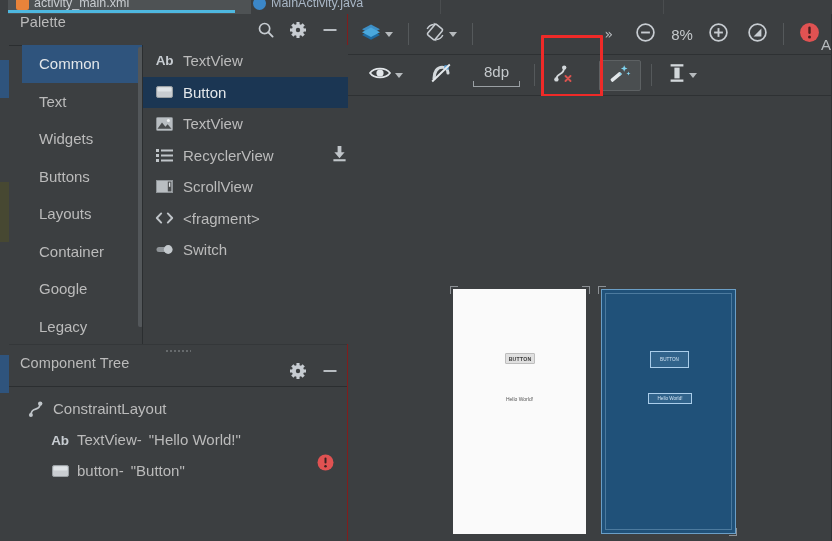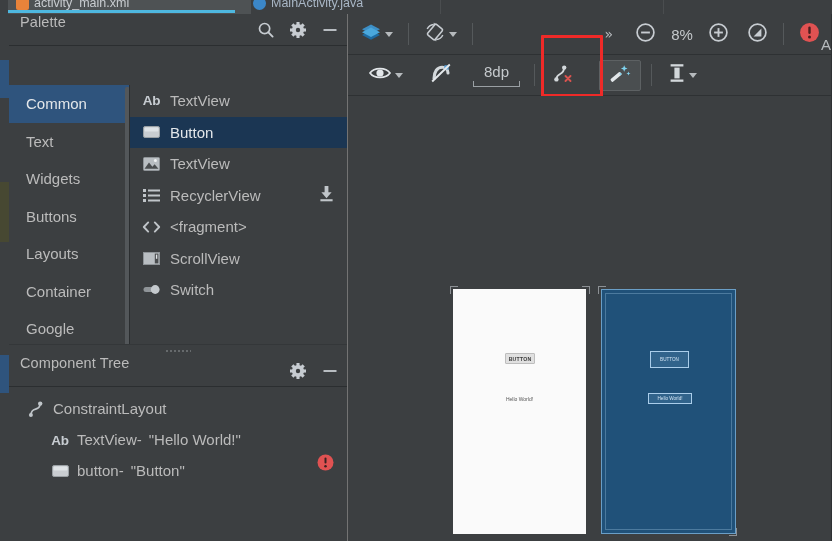--- a/index.html
+++ b/index.html
@@ -12,21 +12,21 @@
     height: 541px;
     overflow: hidden;
     font-family: "Liberation Sans", sans-serif;
     color: #bbbbbb;
     -webkit-font-smoothing: antialiased;
   }
   #app {
     position: relative;
     width: 756px;
     height: 541px;
-    background: #737373;
+    background: #7f1d1d;
   }
 
   
   .tabbar {
     position: absolute;
     left: 0; top: 0;
     width: 832px; height: 14px;
     background: #3c3f41;
     overflow: hidden;
   }
@@ -111,24 +111,23 @@
   }
   .hdr-ico {
     width: 18px; height: 18px;
     display: flex; align-items: center; justify-content: center;
     cursor: pointer;
   }
   .hdr-ico svg { display: block; }
 
   .palette-body {
     position: absolute;
-    left: 0; top: 31px;
+    left: 13px; top: 31px;
     width: 338px; height: 299px;
     display: flex;
-    margin-top: 40px;
   }
   .cat-list {
     position: relative;
     width: 121px;
     height: 299px;
     background: #3c3f41;
     overflow: hidden;
   }
   .cat-item {
     height: 37.5px;
@@ -548,39 +547,39 @@
                 <rect x="6.6" y="1" width="3.8" height="7"></rect>
                 <path d="M3.4 7.3 L13.6 7.3 L8.5 13.2 Z"></path>
                 <rect x="2.4" y="14.2" width="12.2" height="2.1"></rect>
               </g>
             </svg>
           </span>
         </div>
 
         <div class="pal-item">
           <span class="pal-ico">
+            <svg width="17" height="13" viewBox="0 0 17 13">
+              <rect x="0.5" y="0.5" width="16" height="12" fill="#b9bec2" stroke="#8f9498"></rect>
+              <rect x="11.8" y="1.6" width="3.6" height="9.8" fill="#4a4d4f"></rect>
+              <rect x="12.9" y="2.6" width="1.4" height="4.2" fill="#dfe3e6"></rect>
+            </svg>
+          </span>
+          <span>ScrollView</span>
+        </div>
+
+        <div class="pal-item">
+          <span class="pal-ico">
             <svg width="19" height="14" viewBox="0 0 19 14">
               <g fill="none" stroke="#c0c5c9" stroke-width="1.9" stroke-linecap="round" stroke-linejoin="round">
                 <polyline points="6.2,2.4 1.8,7 6.2,11.6"></polyline>
                 <polyline points="12.8,2.4 17.2,7 12.8,11.6"></polyline>
               </g>
             </svg>
           </span>
           <span>&lt;fragment&gt;</span>
-        </div>
-
-        <div class="pal-item">
-          <span class="pal-ico">
-            <svg width="17" height="13" viewBox="0 0 17 13">
-              <rect x="0.5" y="0.5" width="16" height="12" fill="#b9bec2" stroke="#8f9498"></rect>
-              <rect x="11.8" y="1.6" width="3.6" height="9.8" fill="#4a4d4f"></rect>
-              <rect x="12.9" y="2.6" width="1.4" height="4.2" fill="#dfe3e6"></rect>
-            </svg>
-          </span>
-          <span>ScrollView</span>
         </div>
 
         <div class="pal-item">
           <span class="pal-ico">
             <svg width="18" height="11" viewBox="0 0 18 11">
               <rect x="0.5" y="3" width="12" height="5" rx="2.5" fill="#8f9498"></rect>
               <circle cx="12.2" cy="5.5" r="4.4" fill="#c4c9cd"></circle>
             </svg>
           </span>
           <span>Switch</span>

